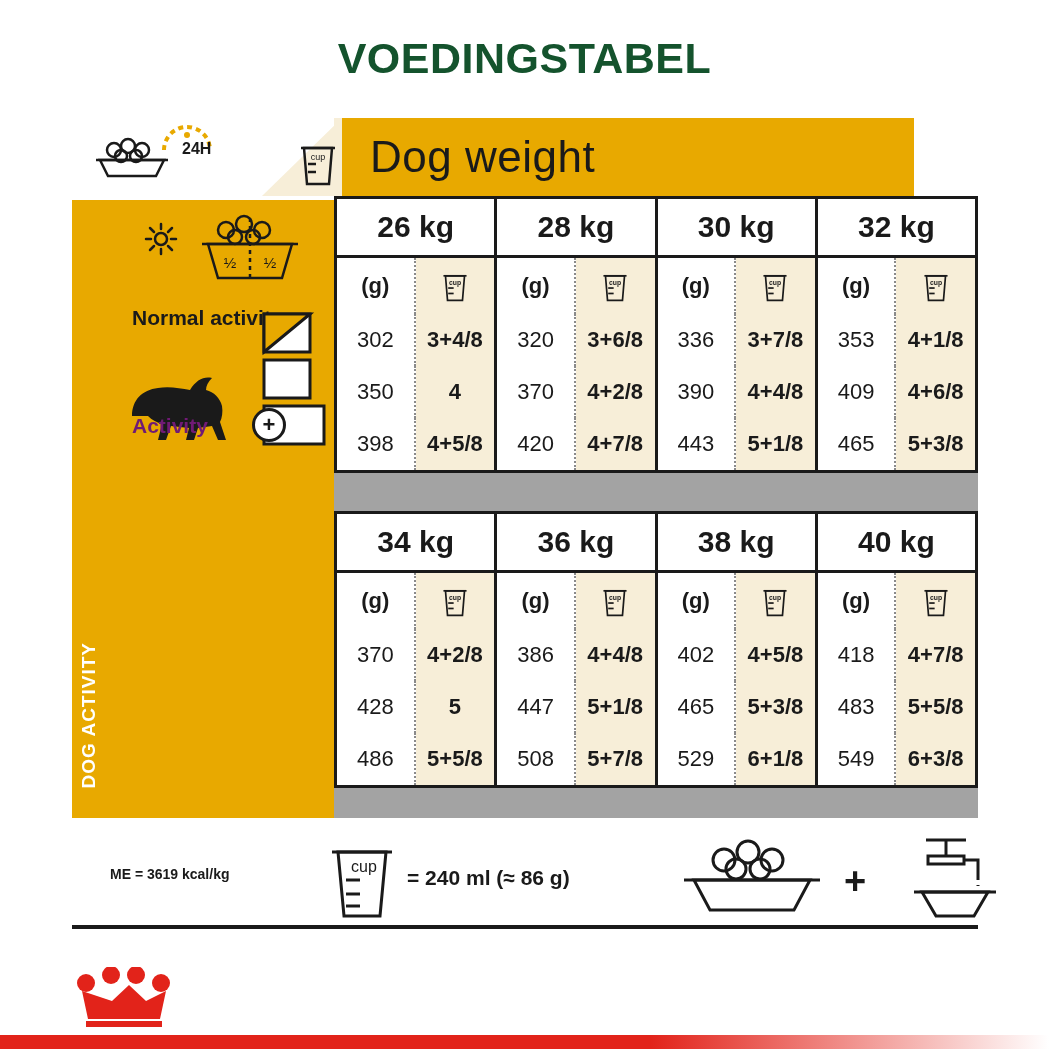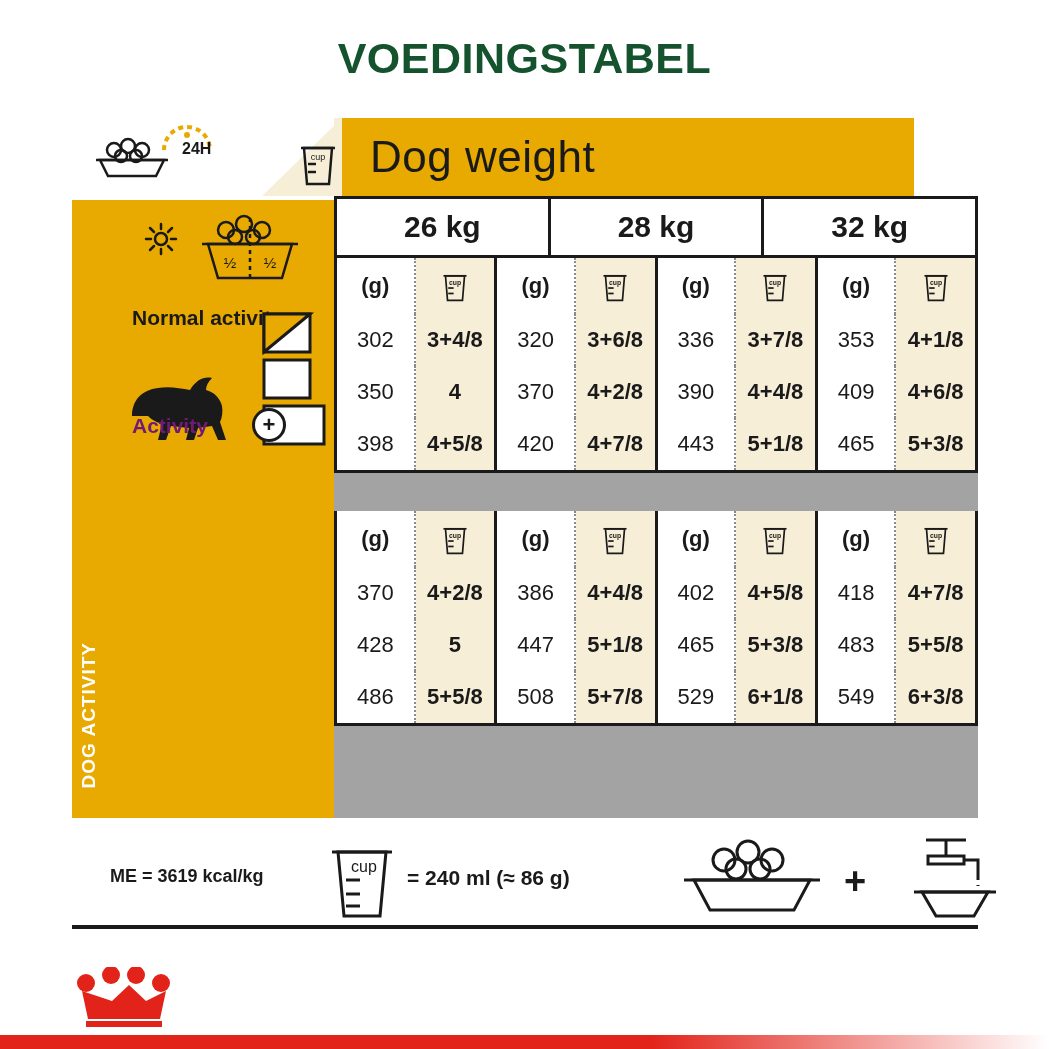--- a/index.html
+++ b/index.html
@@ -136,21 +136,21 @@
   .block-bottom {
     border-bottom:3px solid #1a1a1a;
   }
 
   
   .footer {
     position:absolute; left:72px; top:828px; width:906px; height:100px;
   }
   .me-text {
     position:absolute; left:38px; top:38px;
-    font-size:18px; font-weight:bold; color:#1a1a1a;
+    font-size:14px; font-weight:bold; color:#1a1a1a;
   }
   .cup-big { position:absolute; left:250px; top:8px; width:80px; height:86px; }
   .eq-text {
     position:absolute; left:335px; top:38px;
     font-size:21px; color:#1a1a1a; font-weight:bold;
   }
   .bowl-big { position:absolute; left:600px; top:10px; width:160px; height:80px; }
   .plus-big {
     position:absolute; left:772px; top:32px;
     font-size:38px; font-weight:bold; color:#1a1a1a;
@@ -294,20 +294,21 @@
 
     <div class="dog-activity-label">DOG ACTIVITY</div>
   </div>
 
   <div class="grid">
 
     <div class="block b1">
       <div class="wrow">
         <div class="wcell">26 kg</div>
         <div class="wcell">28 kg</div>
+        <div class="wcell">30 kg</div>
         <div class="wcell">32 kg</div>
       </div>
       <div class="bodyrow">
 
         <div class="grpcol">
           <div class="subcol g block-bottom">
             <div class="subhdr">(g)</div>
             <div class="datacell">302</div>
             <div class="datacell">350</div>
             <div class="datacell">398</div>
@@ -402,20 +403,26 @@
             <div class="datacell">4+1/8</div>
             <div class="datacell">4+6/8</div>
             <div class="datacell">5+3/8</div>
           </div>
         </div>
 
       </div>
     </div>
 
     <div class="block b2">
+      <div class="wrow">
+        <div class="wcell">34 kg</div>
+        <div class="wcell">36 kg</div>
+        <div class="wcell">38 kg</div>
+        <div class="wcell">40 kg</div>
+      </div>
       <div class="bodyrow">
 
         <div class="grpcol">
           <div class="subcol g block-bottom">
             <div class="subhdr">(g)</div>
             <div class="datacell">370</div>
             <div class="datacell">428</div>
             <div class="datacell">486</div>
           </div>
           <div class="subcol cup block-bottom">

